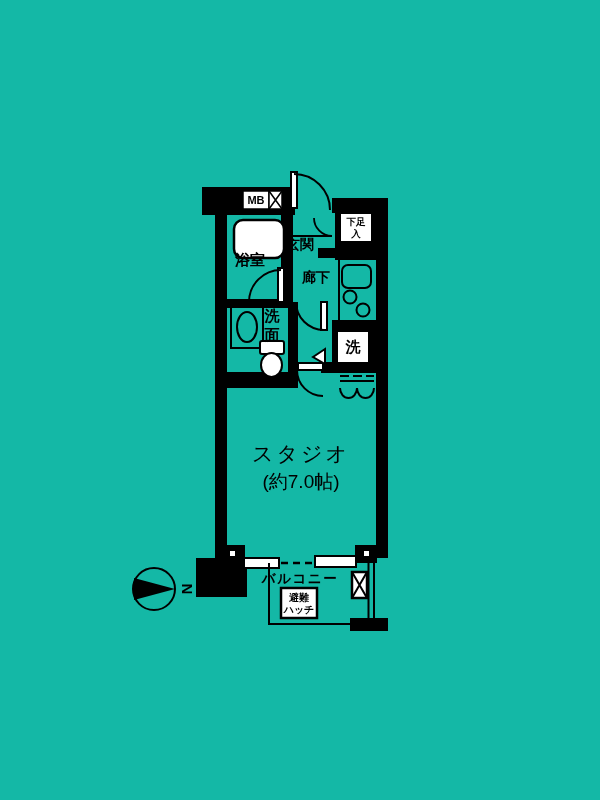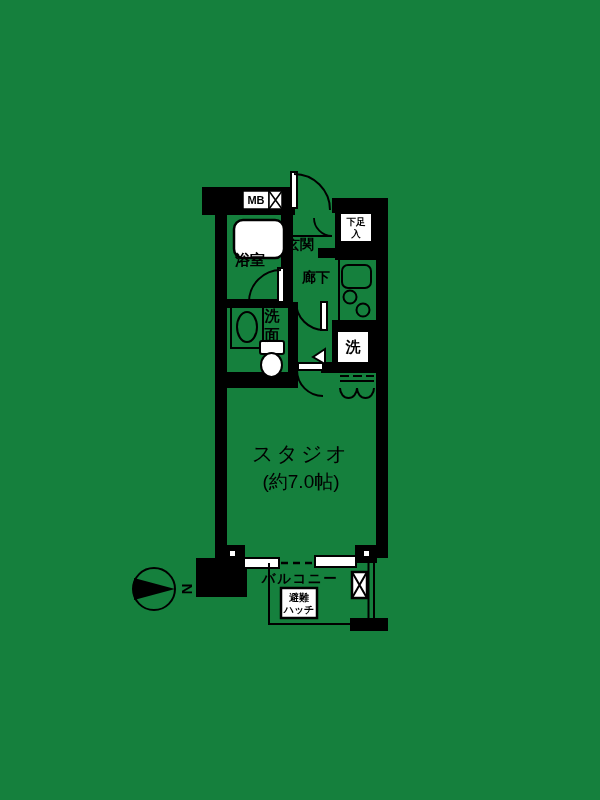--- a/index.html
+++ b/index.html
@@ -1,16 +1,16 @@
 <!DOCTYPE html>
 <html><head>
 <meta charset="utf-8">
 <style>
   html,body{margin:0;padding:0;background:#ffffff;}
-  .page{position:relative;width:600px;height:800px;background:#15803d;overflow:hidden;
+  .page{position:relative;width:600px;height:800px;background:#14b8a6;overflow:hidden;
         font-family:"Liberation Sans","DejaVu Sans",sans-serif;}
   svg{position:absolute;left:0;top:0;}
   text{fill:#000;}
   .room-label{font-weight:600;}
 </style>
 </head>
 <body>
 
 <div class="page">
 <svg width="600" height="800" viewBox="0 0 600 800">

